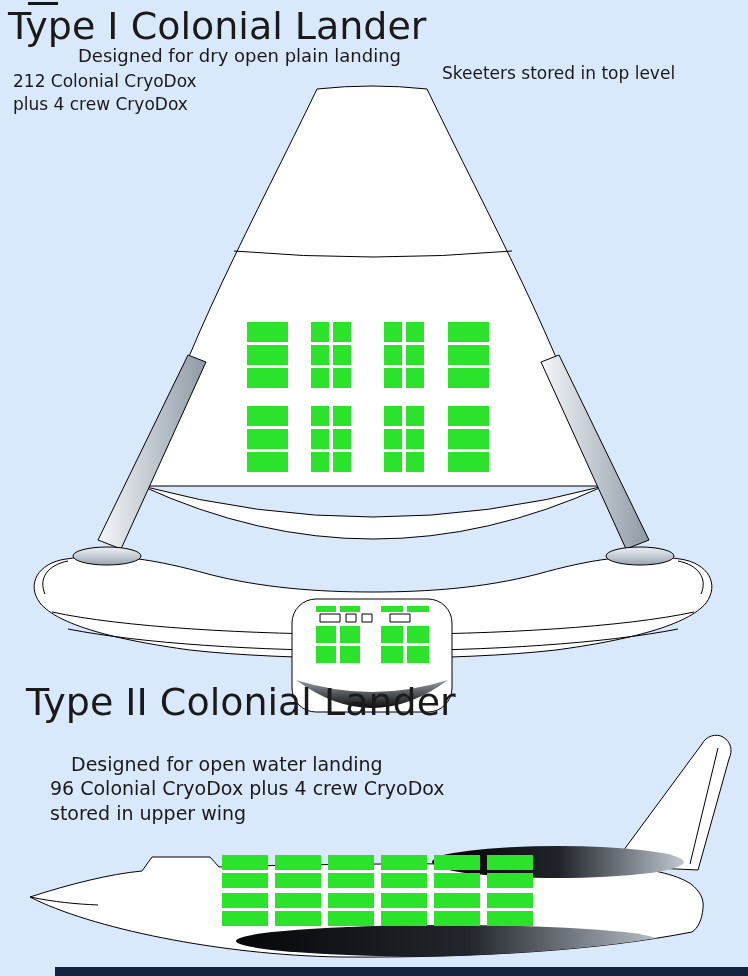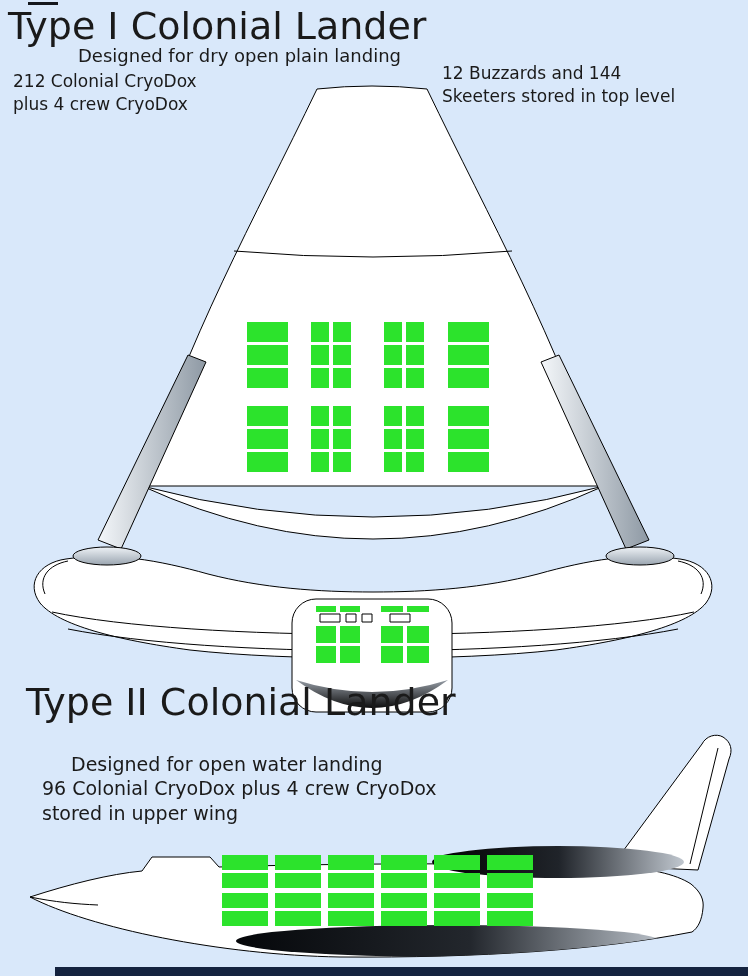--- a/index.html
+++ b/index.html
@@ -10,21 +10,21 @@
     color:#1a1a1a;background:#d9e8fa;
   }
   .art{position:absolute;top:0;left:0}
   .txt{position:absolute;white-space:nowrap;margin:0;font-weight:400}
   #t1-title{top:4px;left:8px;font-size:38px}
   #t1-subtitle{top:45px;left:78px;font-size:18px}
   #t1-note-left{top:70px;left:13px;font-size:17px;line-height:1.35}
   #t1-note-right{top:62px;left:442px;font-size:17px;line-height:1.35}
   #t2-title{top:680px;left:26px;font-size:38px}
   #t2-subtitle{top:753px;left:71px;font-size:19px}
-  #t2-notes{top:776px;left:42px;font-size:19px;line-height:1.3}
+  #t2-notes{top:776px;left:50px;font-size:19px;line-height:1.3}
 </style>
 </head>
 <body style="background: rgb(217, 232, 250); color: rgb(26, 26, 26);">
 
 <svg class="art" width="748" height="976" viewBox="0 0 748 976">
   <defs>
     <linearGradient id="legGrad" x1="0" y1="0" x2="1" y2="0">
       <stop offset="0" stop-color="#f4f7fa"></stop>
       <stop offset="1" stop-color="#8e99a4"></stop>
     </linearGradient>
@@ -175,21 +175,20 @@
 
 <h1 class="txt" id="t1-title">Type I Colonial Lander</h1>
 <div class="txt" id="t1-subtitle">Designed for dry open plain landing</div>
 
 <div class="txt" id="t1-note-left">
   <div>212 Colonial CryoDox</div>
   <div>plus 4 crew CryoDox</div>
 </div>
 
 <div class="txt" id="t1-note-right">
-  <div>12 Buzzards and 144</div>
   <div>Skeeters stored in top level</div>
 </div>
 
 <h1 class="txt" id="t2-title">Type II Colonial Lander</h1>
 <div class="txt" id="t2-subtitle">Designed for open water landing</div>
 
 <div class="txt" id="t2-notes">
   <div>96 Colonial CryoDox plus 4 crew CryoDox</div>
   <div>stored in upper wing</div>
 </div>

